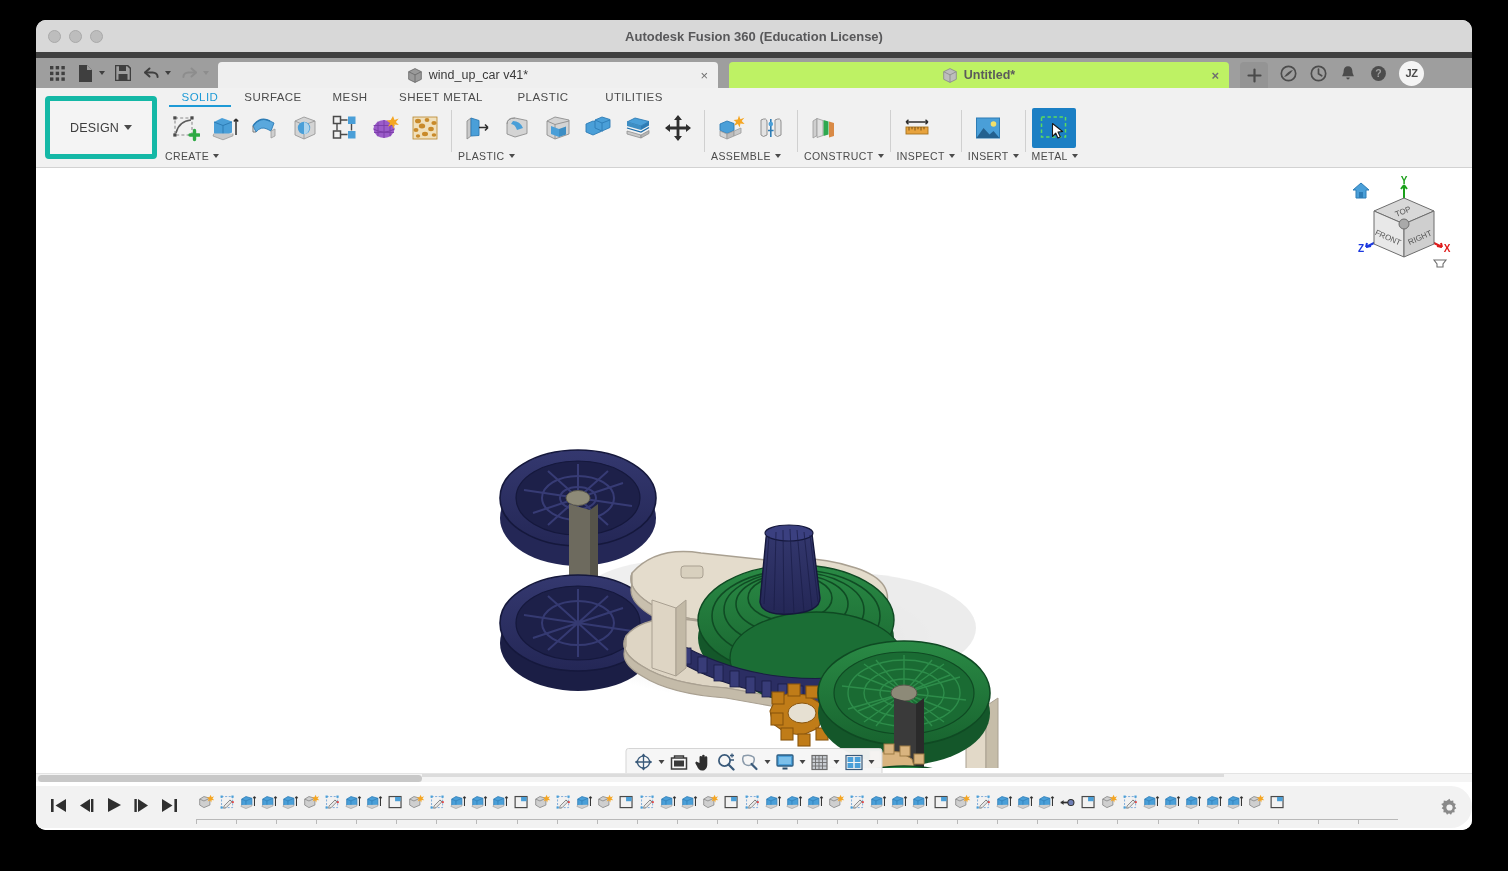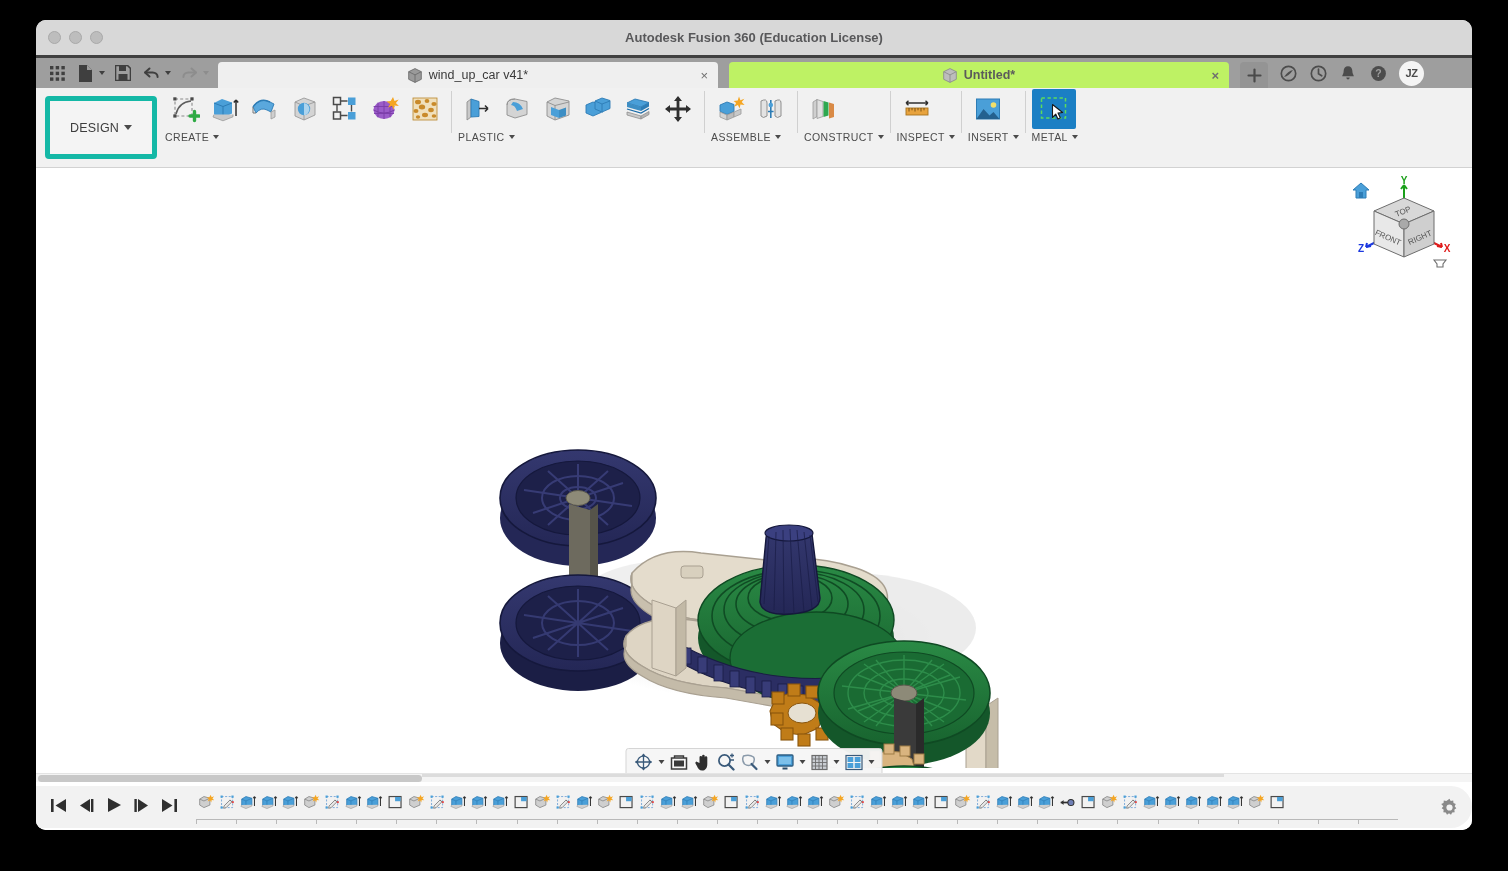--- a/index.html
+++ b/index.html
@@ -18,21 +18,21 @@
     overflow: hidden;
     box-shadow: 0 6px 26px rgba(0,0,0,0.55);
     display: flex;
     flex-direction: column;
   }
 
   
   .titlebar {
     height: 38px;
     background: #d8d8d8;
-    border-bottom: 3px solid #404040;
+    border-bottom: 6px solid #404040;
     display: flex; align-items: center;
     position: relative;
     flex: 0 0 38px;
   }
   .traffic { display: flex; gap: 8px; padding-left: 12px; }
   .tl-dot {
     width: 13px; height: 13px; border-radius: 50%;
     background: #bdbdbd; border: 1px solid #a9a9a9;
   }
   .win-title {
@@ -338,20 +338,40 @@
   </div>
 
   <div class="ribbon">
 
     <div class="design-box">
       <span>DESIGN</span>
       <span class="caret"></span>
     </div>
 
     <div class="ribbon-main">
+      <div class="rib-tabs">
+        <div class="rib-tab active" style="width:62px">
+          <span>SOLID</span>
+        </div>
+        <div class="rib-tab" style="width:84px">
+          <span>SURFACE</span>
+        </div>
+        <div class="rib-tab" style="width:70px">
+          <span>MESH</span>
+        </div>
+        <div class="rib-tab" style="width:112px">
+          <span>SHEET METAL</span>
+        </div>
+        <div class="rib-tab" style="width:92px">
+          <span>PLASTIC</span>
+        </div>
+        <div class="rib-tab" style="width:90px">
+          <span>UTILITIES</span>
+        </div>
+      </div>
 
       <div class="rib-body">
 
         <div class="rib-group">
           <div class="rib-icons">
             <div class="rib-ico">
               <svg width="30" height="30" viewBox="0 0 30 30">
                 <rect x="5" y="5" width="17" height="17" fill="none" stroke="#8a8a8a" stroke-width="1.1" stroke-dasharray="3 2.2"></rect>
                 <path d="M6 20 Q9 8 21 7" fill="none" stroke="#5d5d5d" stroke-width="1.5"></path>
                 <g fill="#4a4a4a">

